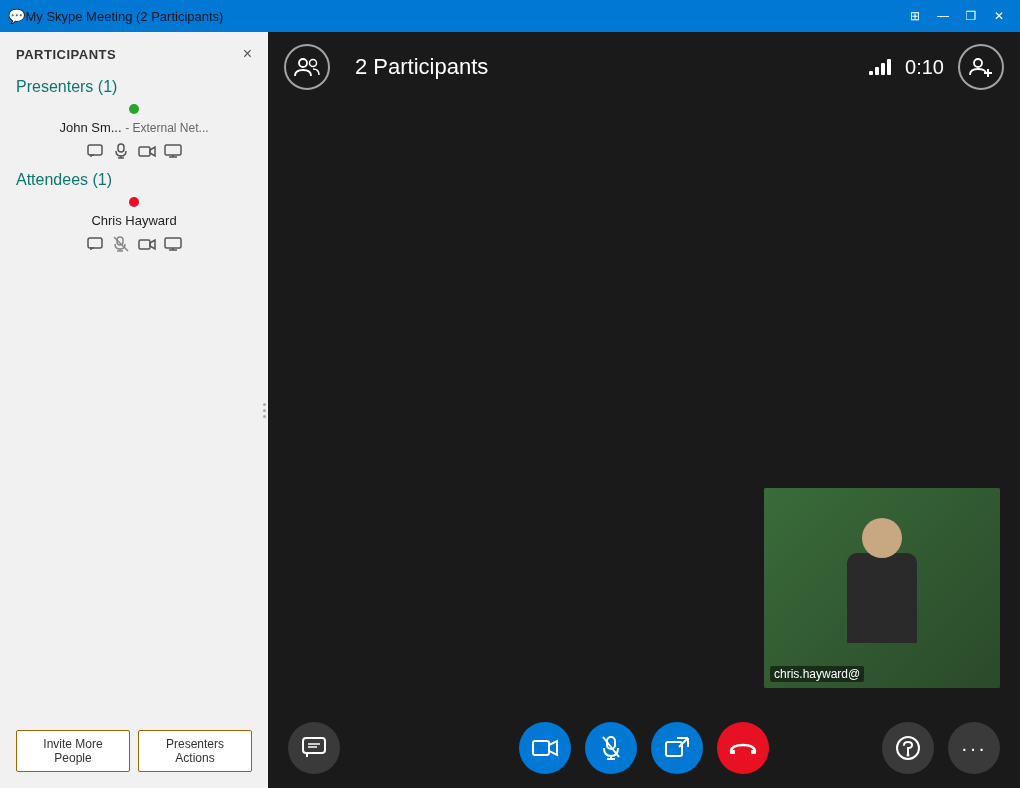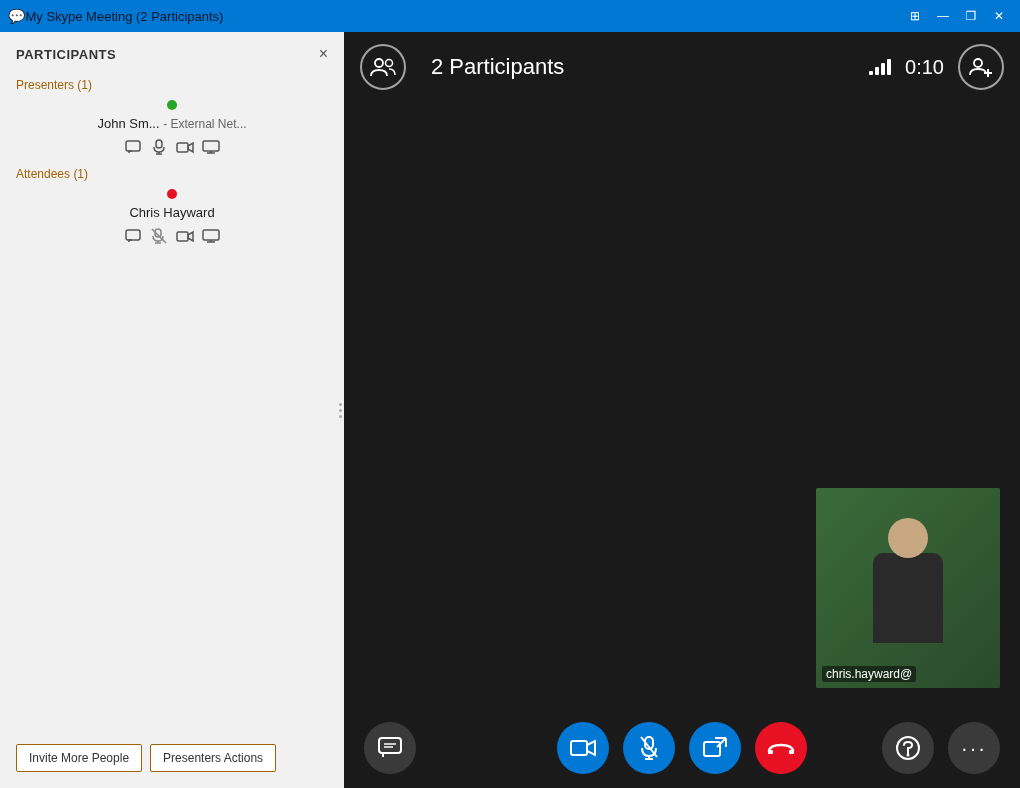--- a/index.html
+++ b/index.html
@@ -26,21 +26,21 @@
 
     
     .main-area {
       display: flex;
       flex: 1;
       overflow: hidden;
     }
 
     
     .sidebar {
-      width: 344px;
+      width: 268px;
       background: #f1f1f1;
       display: flex;
       flex-direction: column;
       flex-shrink: 0;
       position: relative;
     }
     .sidebar-header {
       display: flex;
       align-items: center;
       justify-content: space-between;
@@ -53,22 +53,22 @@
       color: #333;
       letter-spacing: 0.5px;
       text-transform: uppercase;
     }
     .close-sidebar-btn {
       background: none; border: none; cursor: pointer; font-size: 16px; color: #555;
       line-height: 1;
     }
 
     .section-label {
-      font-size: 12px;
-      color: #a16207;
+      font-size: 16px;
+      color: #0f766e;
       padding: 6px 16px 4px;
     }
 
     .participant-row {
       display: flex;
       align-items: center;
       padding: 4px 16px;
       gap: 6px;
       flex-direction: column;
     }
@@ -215,21 +215,21 @@
     
     .video-content {
       flex: 1;
       position: relative;
     }
 
     .thumbnail-video {
       position: absolute;
       bottom: 20px;
       right: 20px;
-      width: 184px;
+      width: 236px;
       height: 200px;
       border-radius: 2px;
       background: #2a4a2a;
       overflow: hidden;
     }
     .thumbnail-video-inner {
       width: 100%; height: 100%;
       background: linear-gradient(135deg, #3a6b3a 0%, #2a4a2a 100%);
       display: flex;
       align-items: center;

